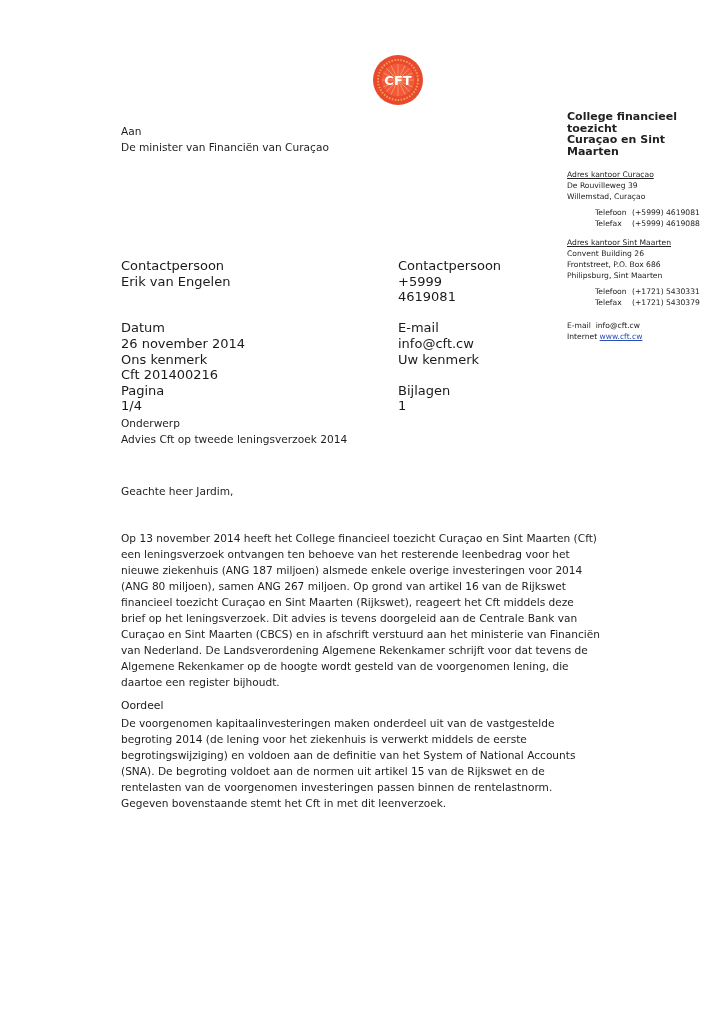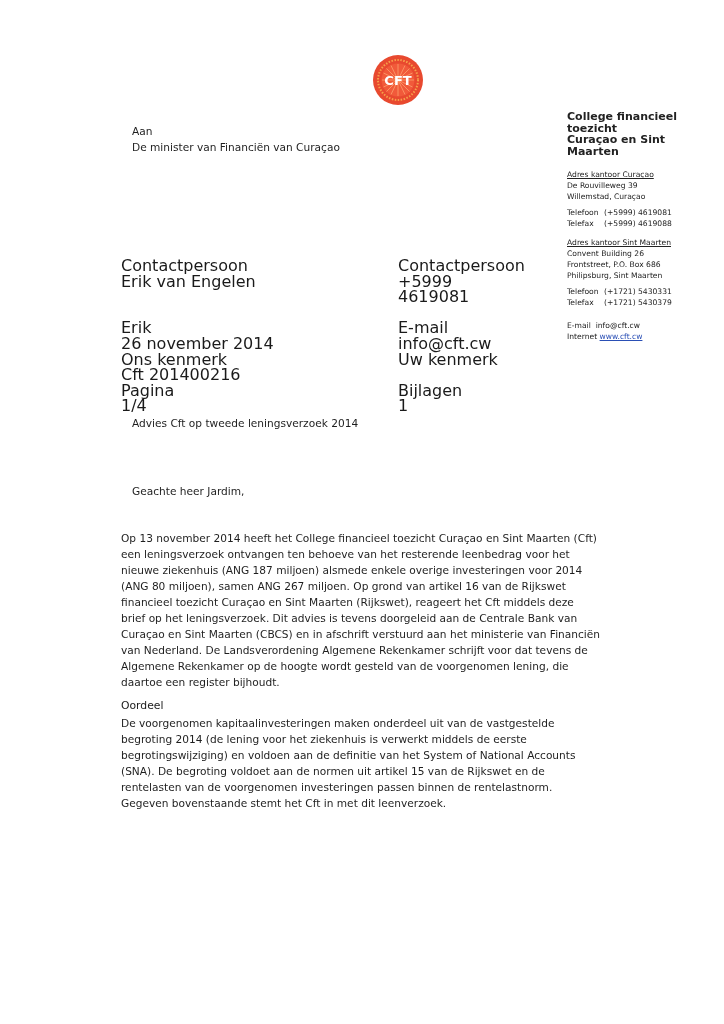--- a/index.html
+++ b/index.html
@@ -8,26 +8,26 @@
 
     .logo { position: absolute; left: 372px; top: 54px; width: 52px; height: 52px; }
 
     .sidebar { position: absolute; left: 567px; top: 111px; width: 150px; font-size: 7.6px; line-height: 11px; color: #222; }
     .sidebar .org { font-weight: bold; font-size: 11px; line-height: 11.5px; }
     .sidebar .gap-l { height: 12px; }
     .sidebar .gap-m { height: 8px; }
     .sidebar .gap-s { height: 5px; }
     .sidebar .u { text-decoration: underline; }
     .sidebar .link { color: #2a4fb5; text-decoration: underline; }
-    .sidebar .row { display: flex; }
+    .sidebar .row { display: flex; margin-left: 28px; }
     .sidebar .row .k { width: 37px; }
 
-    .main { position: absolute; left: 121px; font-size: 10.6px; line-height: 15.6px; color: #1e1e1e; margin-left: 11px; }
+    .main { position: absolute; left: 121px; font-size: 10.6px; line-height: 15.6px; color: #1e1e1e; }
     .addressee { top: 124px; }
-    .meta { position: absolute; top: 258px; left: 121px; width: 380px; font-size: 16px; line-height: 15.6px; }
+    .meta { position: absolute; top: 258px; left: 121px; width: 380px; font-size: 13px; line-height: 15.6px; }
     .meta .grid { display: grid; grid-template-columns: 277px 1fr; }
     .meta .blank { height: 15.6px; }
     .subject { top: 416px; }
     .salutation { top: 484px; text-align: center; }
     .body-text { position: absolute; left: 121px; width: 480px; font-size: 10.6px; line-height: 16px; color: #1e1e1e; }
     .p1 { top: 530px; }
     .heading { position: absolute; left: 121px; top: 699px; font-weight: normal; font-size: 10.8px; }
     .p2 { top: 715px; }
   </style>
 </head>
@@ -99,36 +99,37 @@
 </div>
 
 <div class="meta">
   <div class="grid">
     <div>Contactpersoon</div>
     <div>Contactpersoon</div>
     <div>Erik van Engelen</div>
     <div>+5999 4619081</div>
     <div class="blank"></div>
       <div class="blank"></div>
-    <div>Erik</div>
+    <div>Datum</div>
     <div>E-mail</div>
     <div>26 november 2014</div>
     <div>info@cft.cw</div>
     <div>Ons kenmerk</div>
     <div>Uw kenmerk</div>
     <div>Cft 201400216</div>
     <div></div>
     <div>Pagina</div>
     <div>Bijlagen</div>
     <div>1/4</div>
     <div>1</div>
   </div>
 </div>
 
 <div class="main subject">
+  <div>Onderwerp</div>
   <div>Advies Cft op tweede leningsverzoek 2014</div>
 </div>
 
 <div class="main salutation">Geachte heer Jardim,</div>
 
 <p class="body-text p1">Op 13 november 2014 heeft het College financieel toezicht Curaçao en Sint Maarten (Cft) een leningsverzoek ontvangen ten behoeve van het resterende leenbedrag voor het nieuwe ziekenhuis (ANG 187 miljoen) alsmede enkele overige investeringen voor 2014 (ANG 80 miljoen), samen ANG 267 miljoen. Op grond van artikel 16 van de Rijkswet financieel toezicht Curaçao en Sint Maarten (Rijkswet), reageert het Cft middels deze brief op het leningsverzoek. Dit advies is tevens doorgeleid aan de Centrale Bank van Curaçao en Sint Maarten (CBCS) en in afschrift verstuurd aan het ministerie van Financiën van Nederland. De Landsverordening Algemene Rekenkamer schrijft voor dat tevens de Algemene Rekenkamer op de hoogte wordt gesteld van de voorgenomen lening, die daartoe een register bijhoudt.</p>
 <div class="heading">Oordeel</div>
 <p class="body-text p2">De voorgenomen kapitaalinvesteringen maken onderdeel uit van de vastgestelde begroting 2014 (de lening voor het ziekenhuis is verwerkt middels de eerste begrotingswijziging) en voldoen aan de definitie van het System of National Accounts (SNA). De begroting voldoet aan de normen uit artikel 15 van de Rijkswet en de rentelasten van de voorgenomen investeringen passen binnen de rentelastnorm. Gegeven bovenstaande stemt het Cft in met dit leenverzoek.</p>
 
 </body></html>

